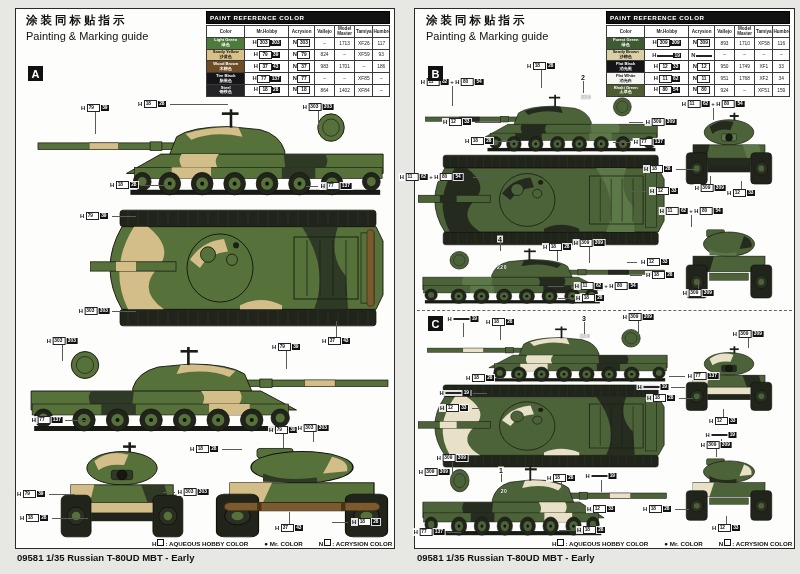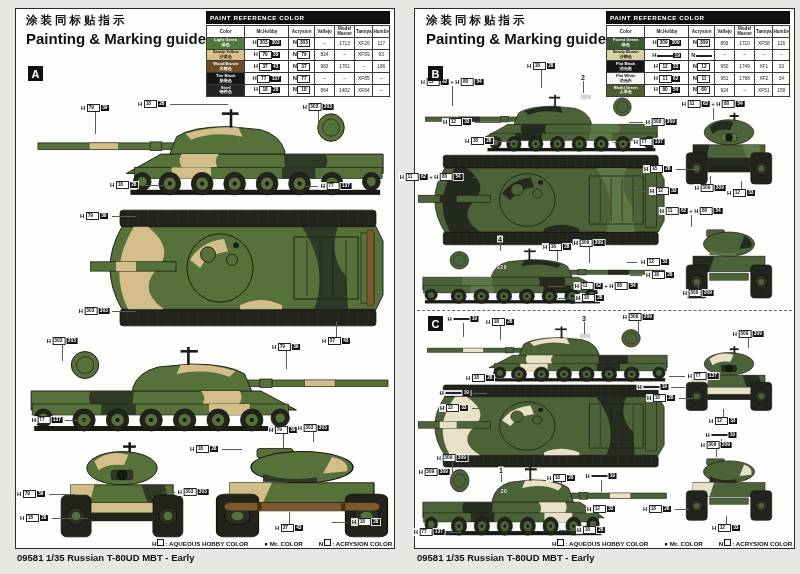--- a/index.html
+++ b/index.html
@@ -2,21 +2,21 @@
 <html><head>
 <meta charset="utf-8">
 <style>
   html,body{margin:0;padding:0}
   body{width:800px;height:574px;position:relative;background:#e7e7e3;
        font-family:"Liberation Sans","DejaVu Sans",sans-serif;color:#111;overflow:hidden}
   .page{position:absolute;background:#fdfdfb;border:1px solid #2a2a2a;box-sizing:border-box}
   #pageL{left:15px;top:8px;width:380px;height:541px}
   #pageR{left:414px;top:8px;width:381px;height:541px}
   .hdr-zh{position:absolute;font-weight:bold;font-size:11.5px;letter-spacing:3px}
-  .hdr-en{position:absolute;font-weight:bold;font-size:15px}
+  .hdr-en{position:absolute;font-weight:normal;font-size:11px}
   .sec{position:absolute;width:15px;height:15px;background:#111;color:#fff;font-weight:bold;
        font-size:11px;display:flex;align-items:center;justify-content:center;z-index:7}
   .ptable{position:absolute;width:184px;z-index:8}
   .tt{background:#111;color:#fff;font-weight:bold;font-size:6.2px;letter-spacing:.6px;
       padding:2px 3px;border:1px solid #000}
   .ptable table{border-collapse:collapse;width:100%;table-layout:fixed;margin-top:1px;background:#fff}
   .ptable th,.ptable td{border:0.8px solid #3a3a3a;text-align:center;padding:0;height:10.8px;
       font-size:4.8px;color:#222;overflow:hidden;vertical-align:middle}
   .ptable th{font-weight:bold;font-size:4.6px;line-height:1.1}
   .sw div{line-height:1.15;font-size:4.1px;font-weight:bold}

